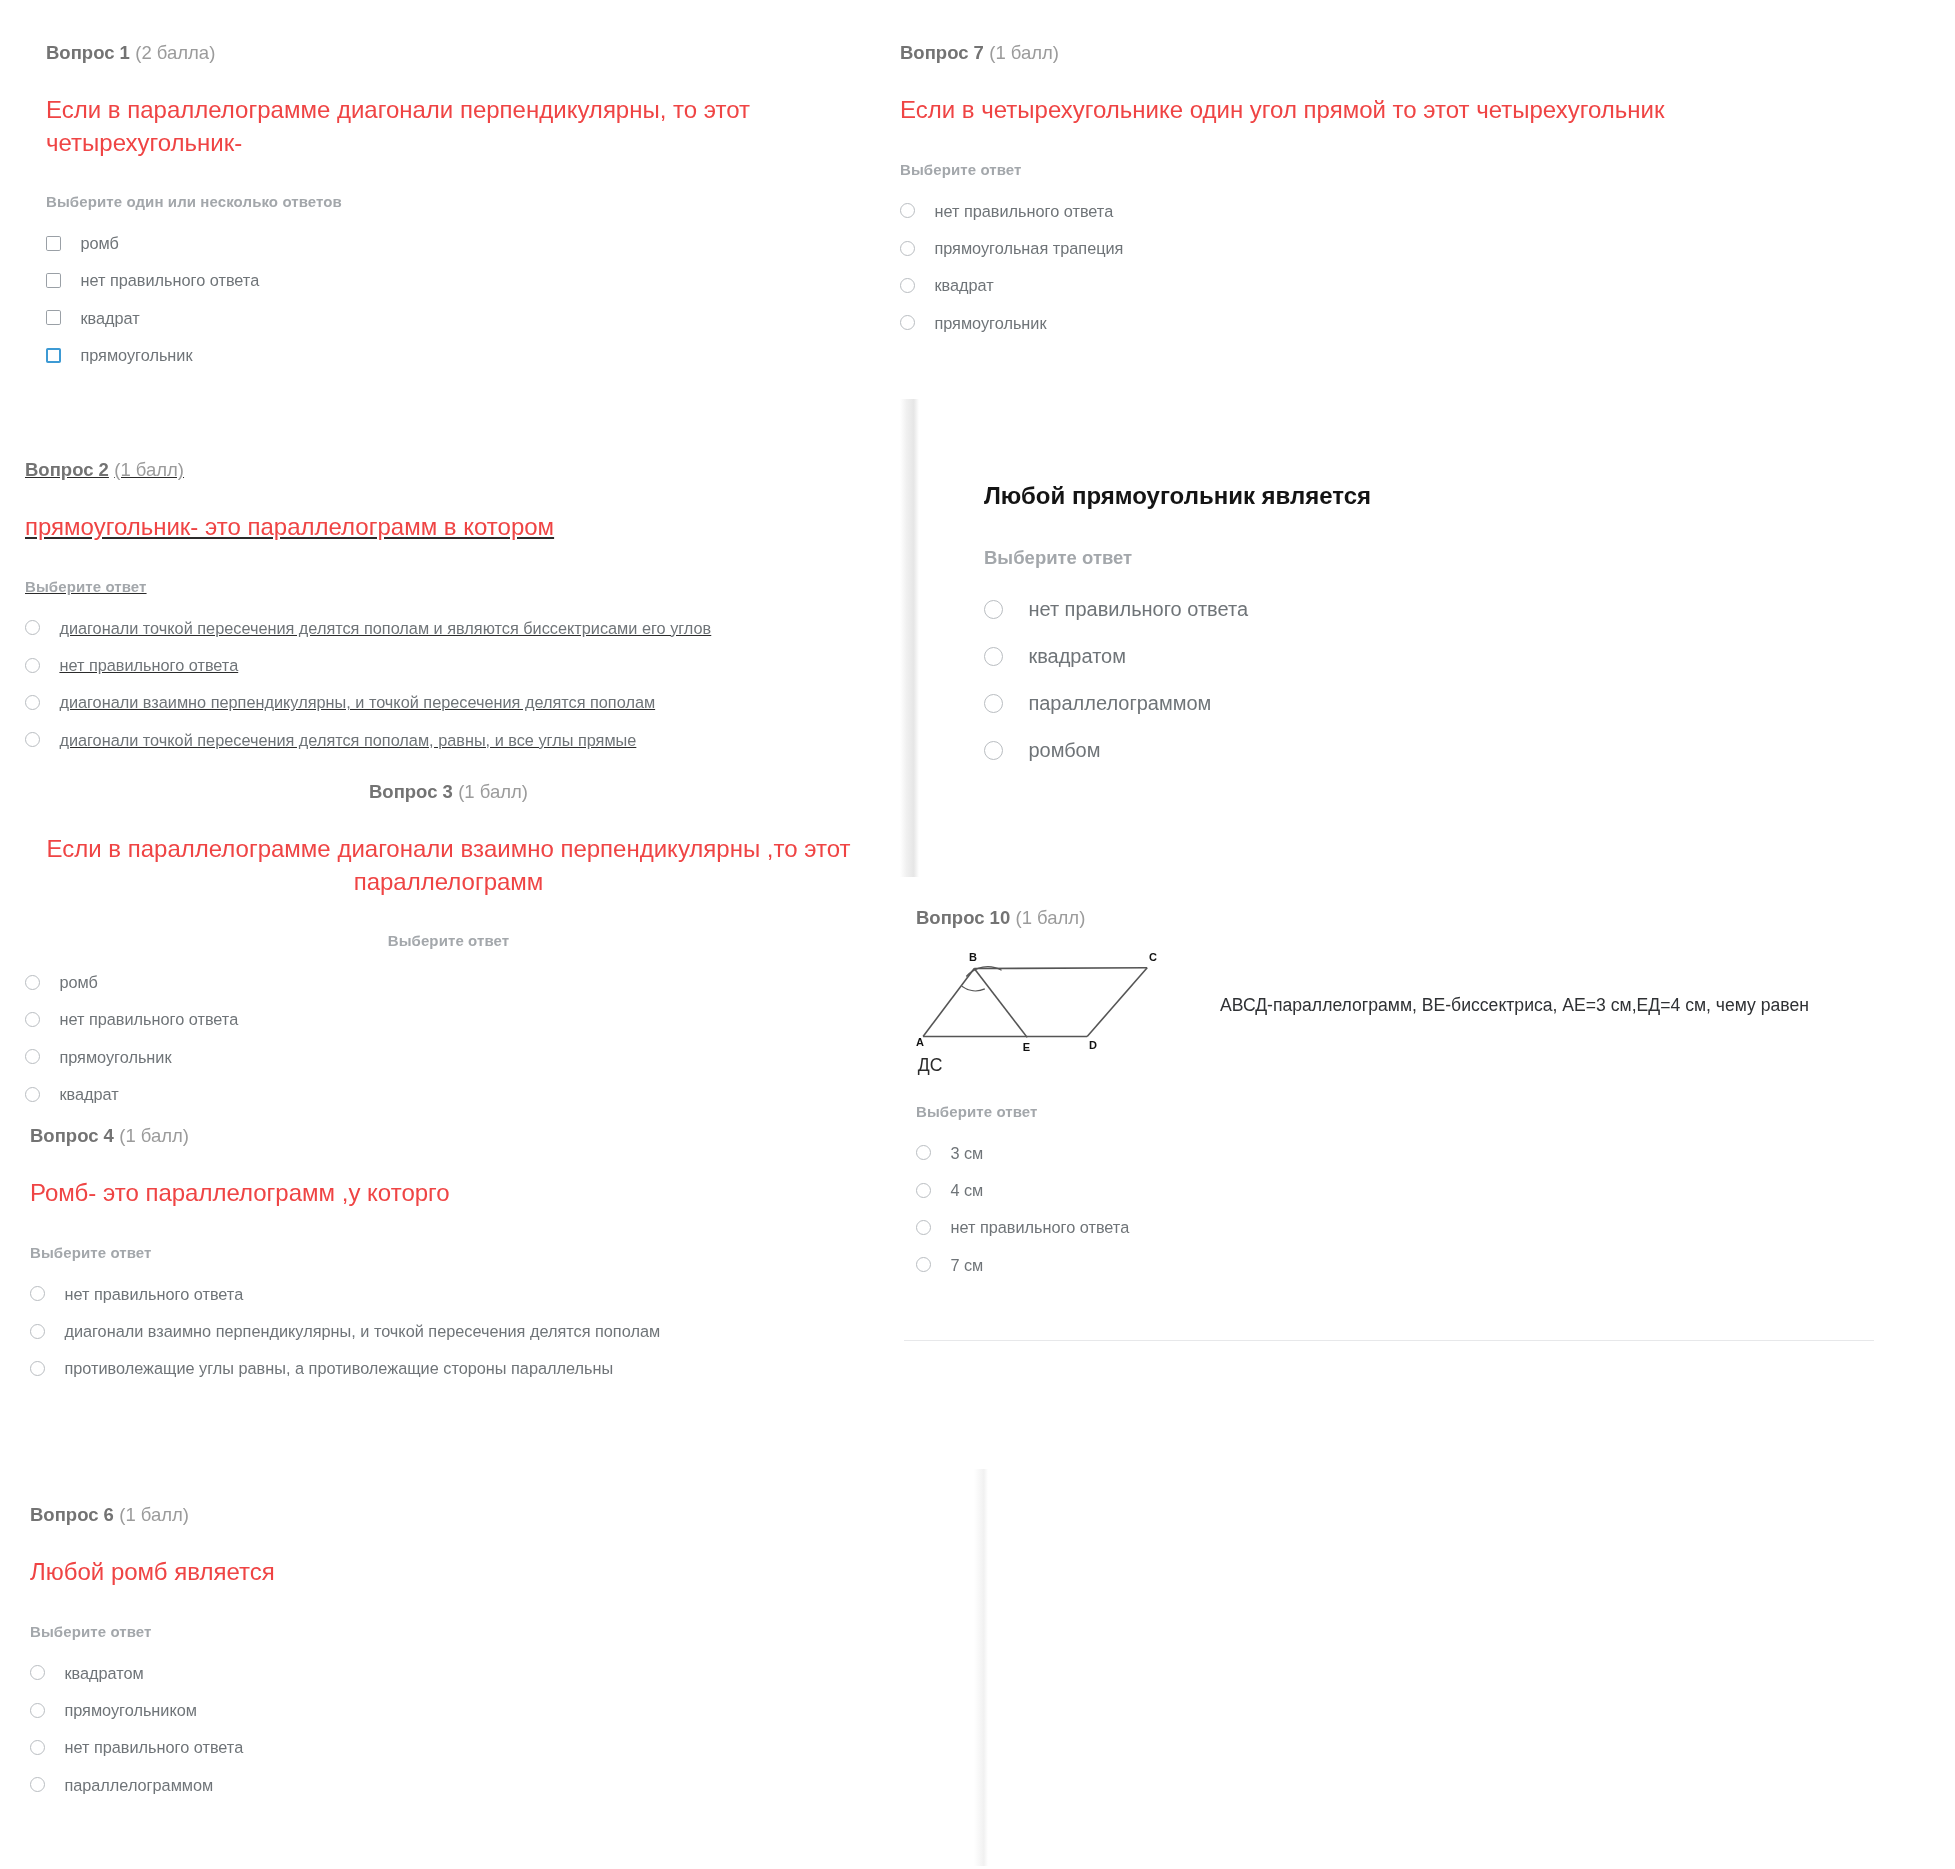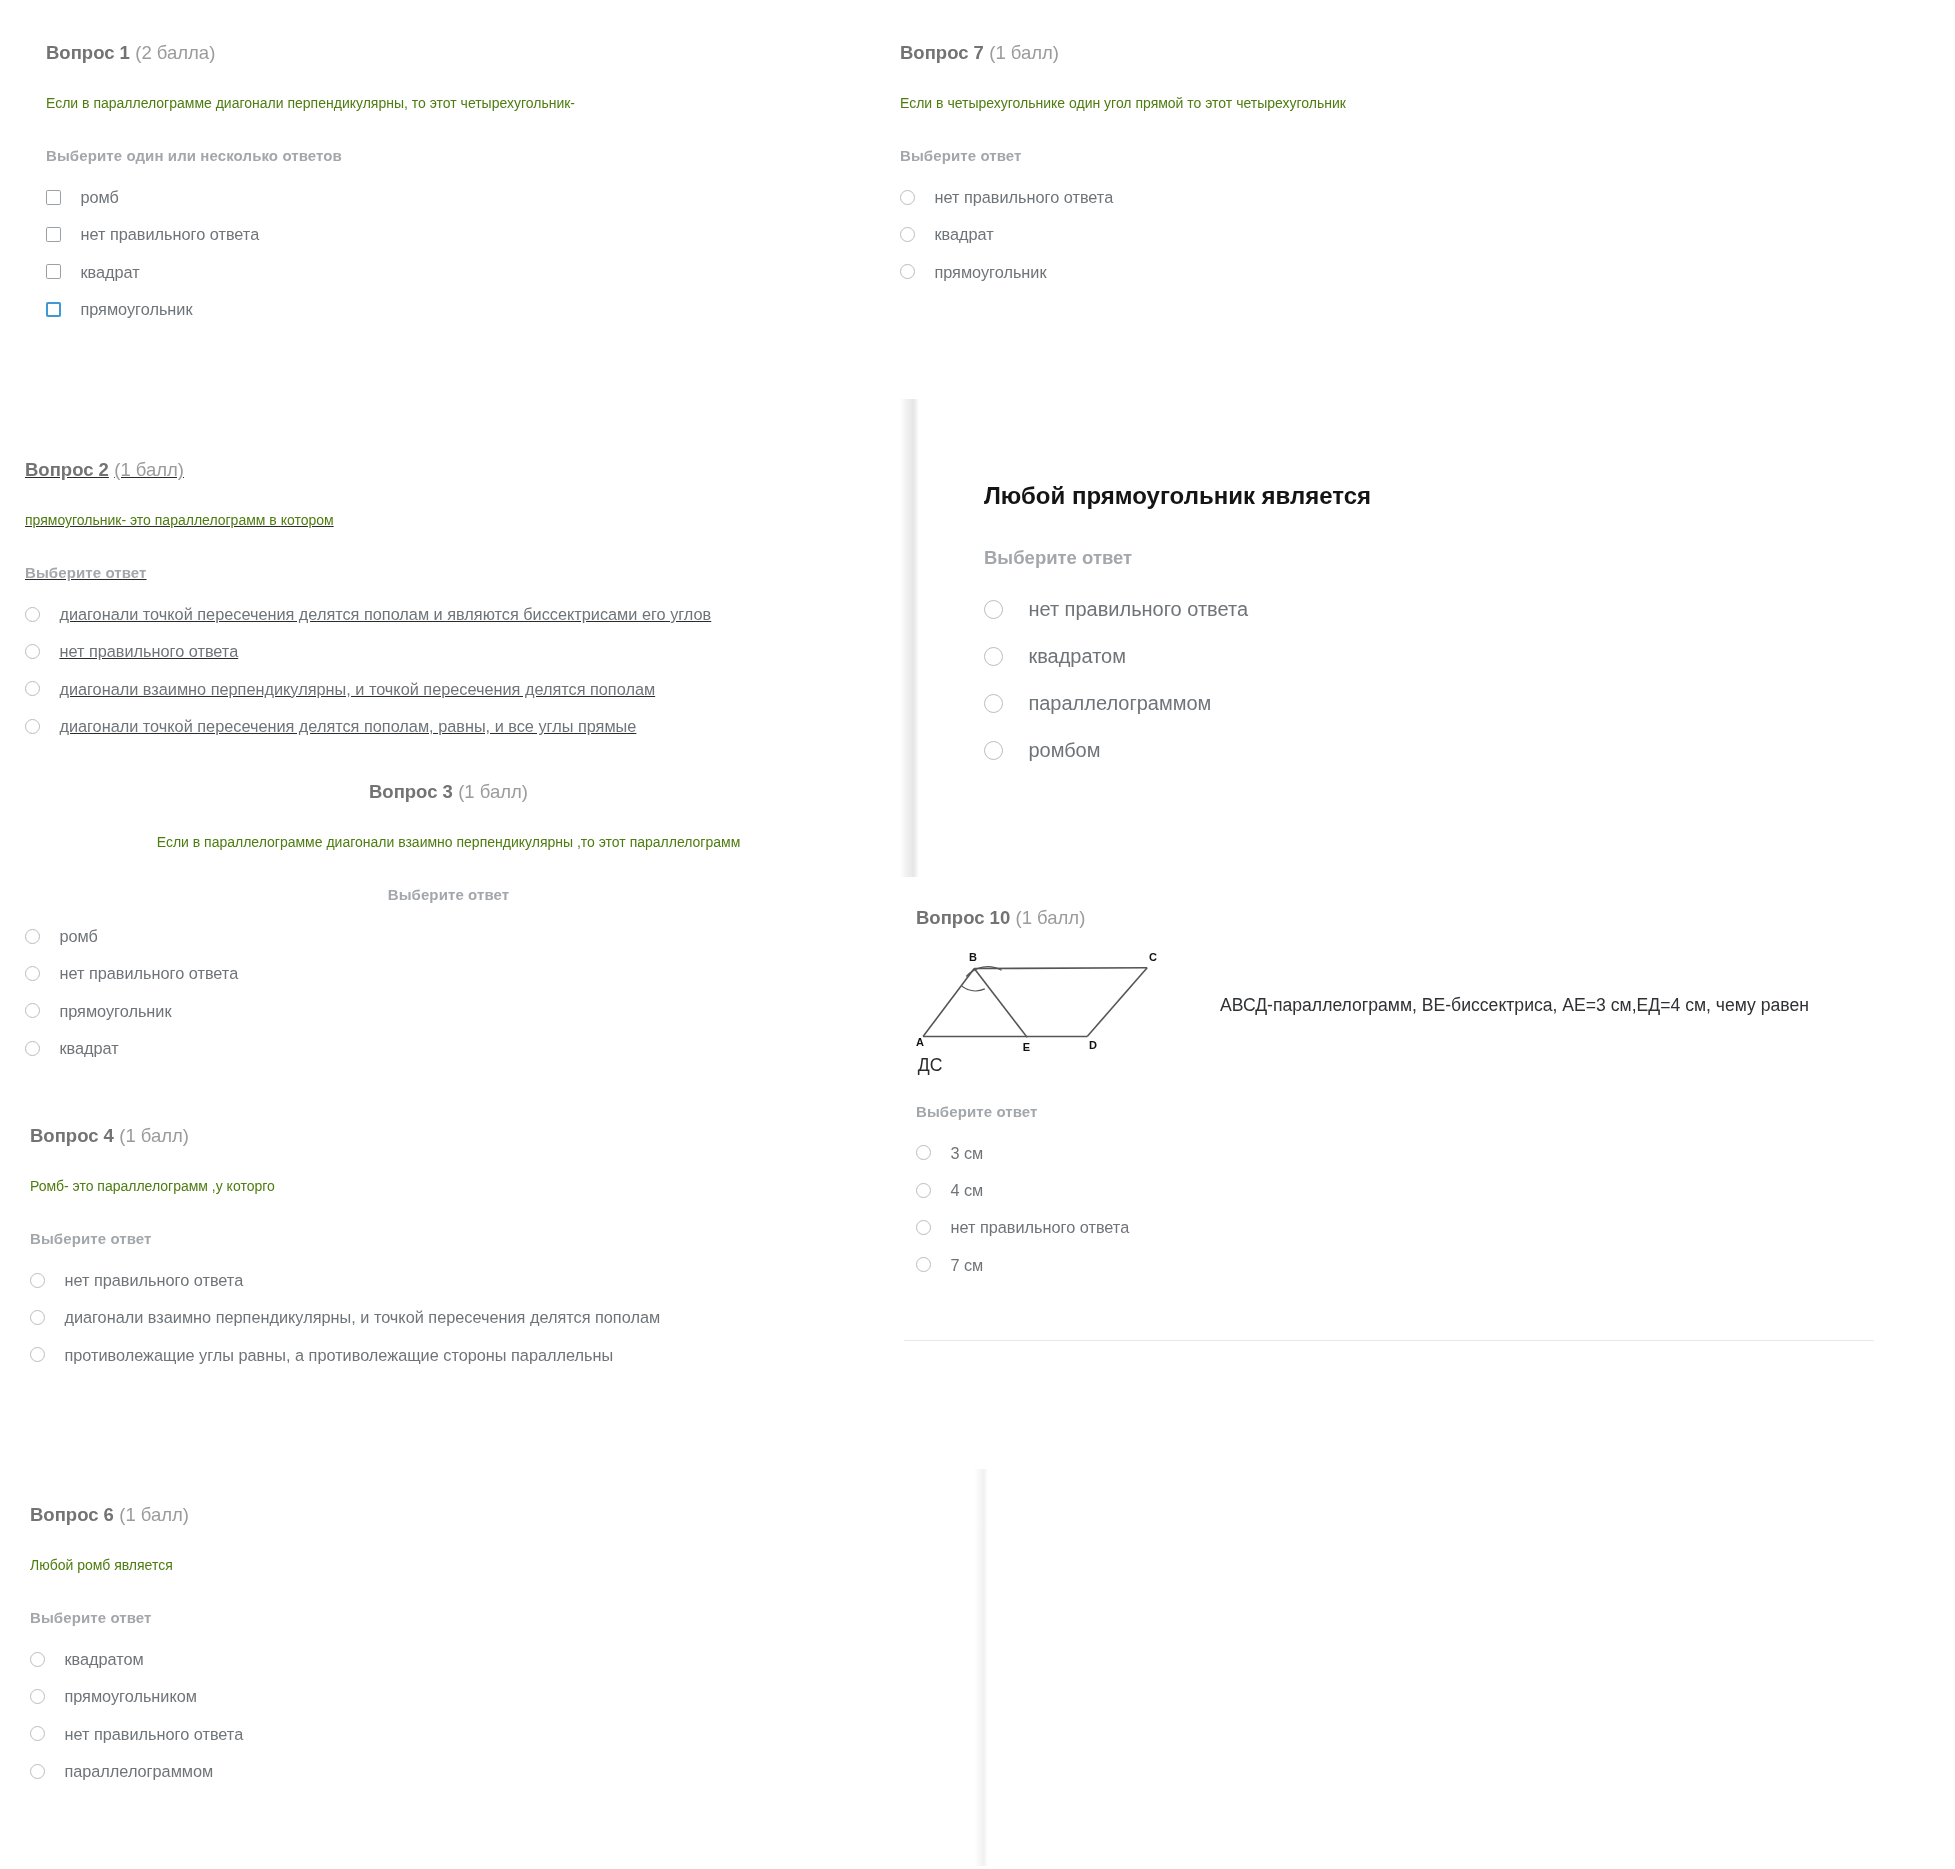--- a/index.html
+++ b/index.html
@@ -54,23 +54,23 @@
   .q-head .q-num {
     font-weight: bold;
     color: #737373;
   }
   .q-head .q-points {
     font-weight: normal;
     color: #9b9b9b;
     margin-left: 5.3px;
   }
   .q-text {
-    font-size: 14px;
+    font-size: 24px;
     line-height: 1.35;
-    color: #4d7c0f;
+    color: #ef4444;
     margin-top: 30px;
   }
   .q-prompt {
     font-size: 15px;
     font-weight: bold;
     color: #a3a7ab;
     margin-top: 34px;
     letter-spacing: 0.1px;
   }
   .options {
@@ -361,20 +361,24 @@
       </div>
       <div class="q-text">Если в четырехугольнике один угол прямой то этот четырехугольник</div>
       <div class="q-prompt">Выберите ответ</div>
       <div class="options">
         <div class="opt">
           <span class="ctl radio"></span>
           <span class="lbl">нет правильного ответа</span>
         </div>
         <div class="opt">
           <span class="ctl radio"></span>
+          <span class="lbl">прямоугольная трапеция</span>
+        </div>
+        <div class="opt">
+          <span class="ctl radio"></span>
           <span class="lbl">квадрат</span>
         </div>
         <div class="opt">
           <span class="ctl radio"></span>
           <span class="lbl">прямоугольник</span>
         </div>
       </div>
     </div>
 
     <div class="qblock" style="left:16px; top:907px; width:1015px;">

